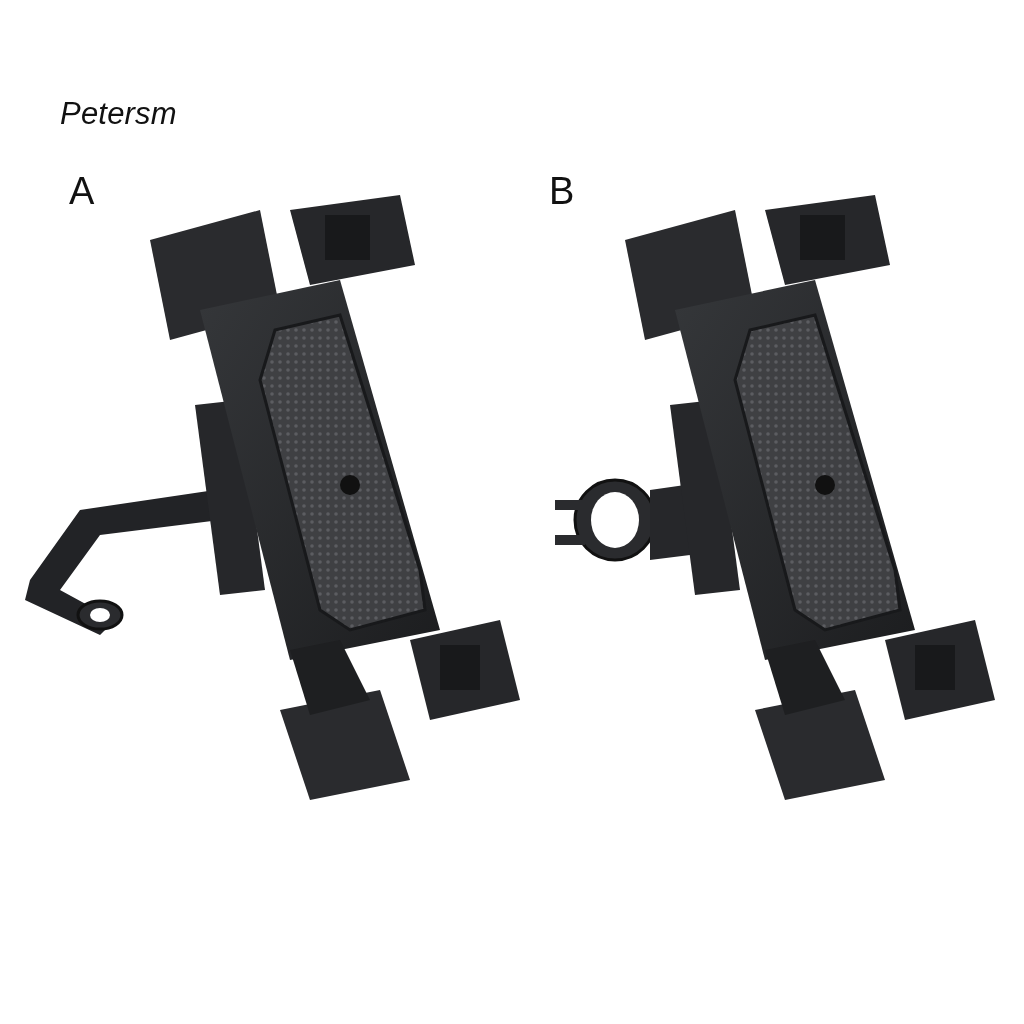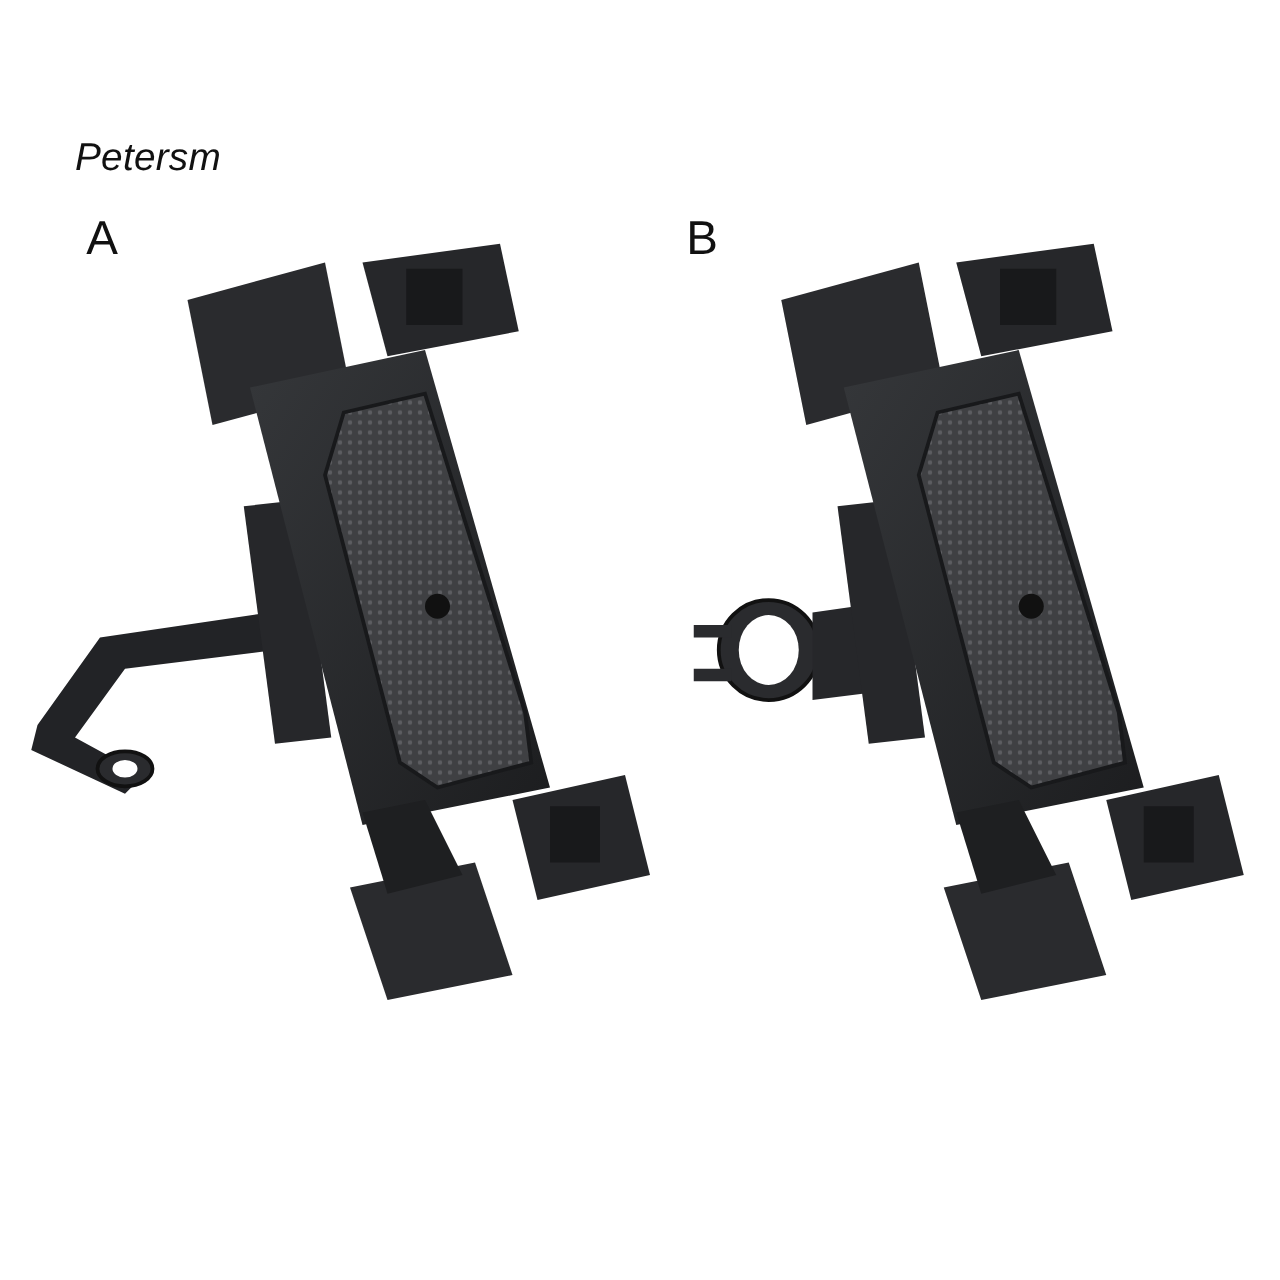--- a/index.html
+++ b/index.html
@@ -1,17 +1,17 @@
 <!DOCTYPE html>
 <html><head>
 <meta charset="utf-8">
 <style>
   html, body { margin:0; padding:0; background:#ffffff; }
   body { width:1024px; height:1024px; position:relative; overflow:hidden; font-family:"Liberation Sans", sans-serif; }
-  .brand { position:absolute; left:60px; top:108px; font-size:31px; font-style:italic; color:#111; letter-spacing:0.2px; }
+  .brand { position:absolute; left:60px; top:96px; font-size:31px; font-style:italic; color:#111; letter-spacing:0.2px; }
   .label { position:absolute; font-size:38px; color:#111; font-family:"Liberation Sans", sans-serif; }
   .label-a { left:69px; top:170px; }
   .label-b { left:549px; top:170px; }
   .product { position:absolute; }
   .product-a { left:20px; top:190px; width:510px; height:630px; }
   .product-b { left:540px; top:190px; width:480px; height:630px; }
   svg { display:block; }
 </style>
 </head>
 <body>

